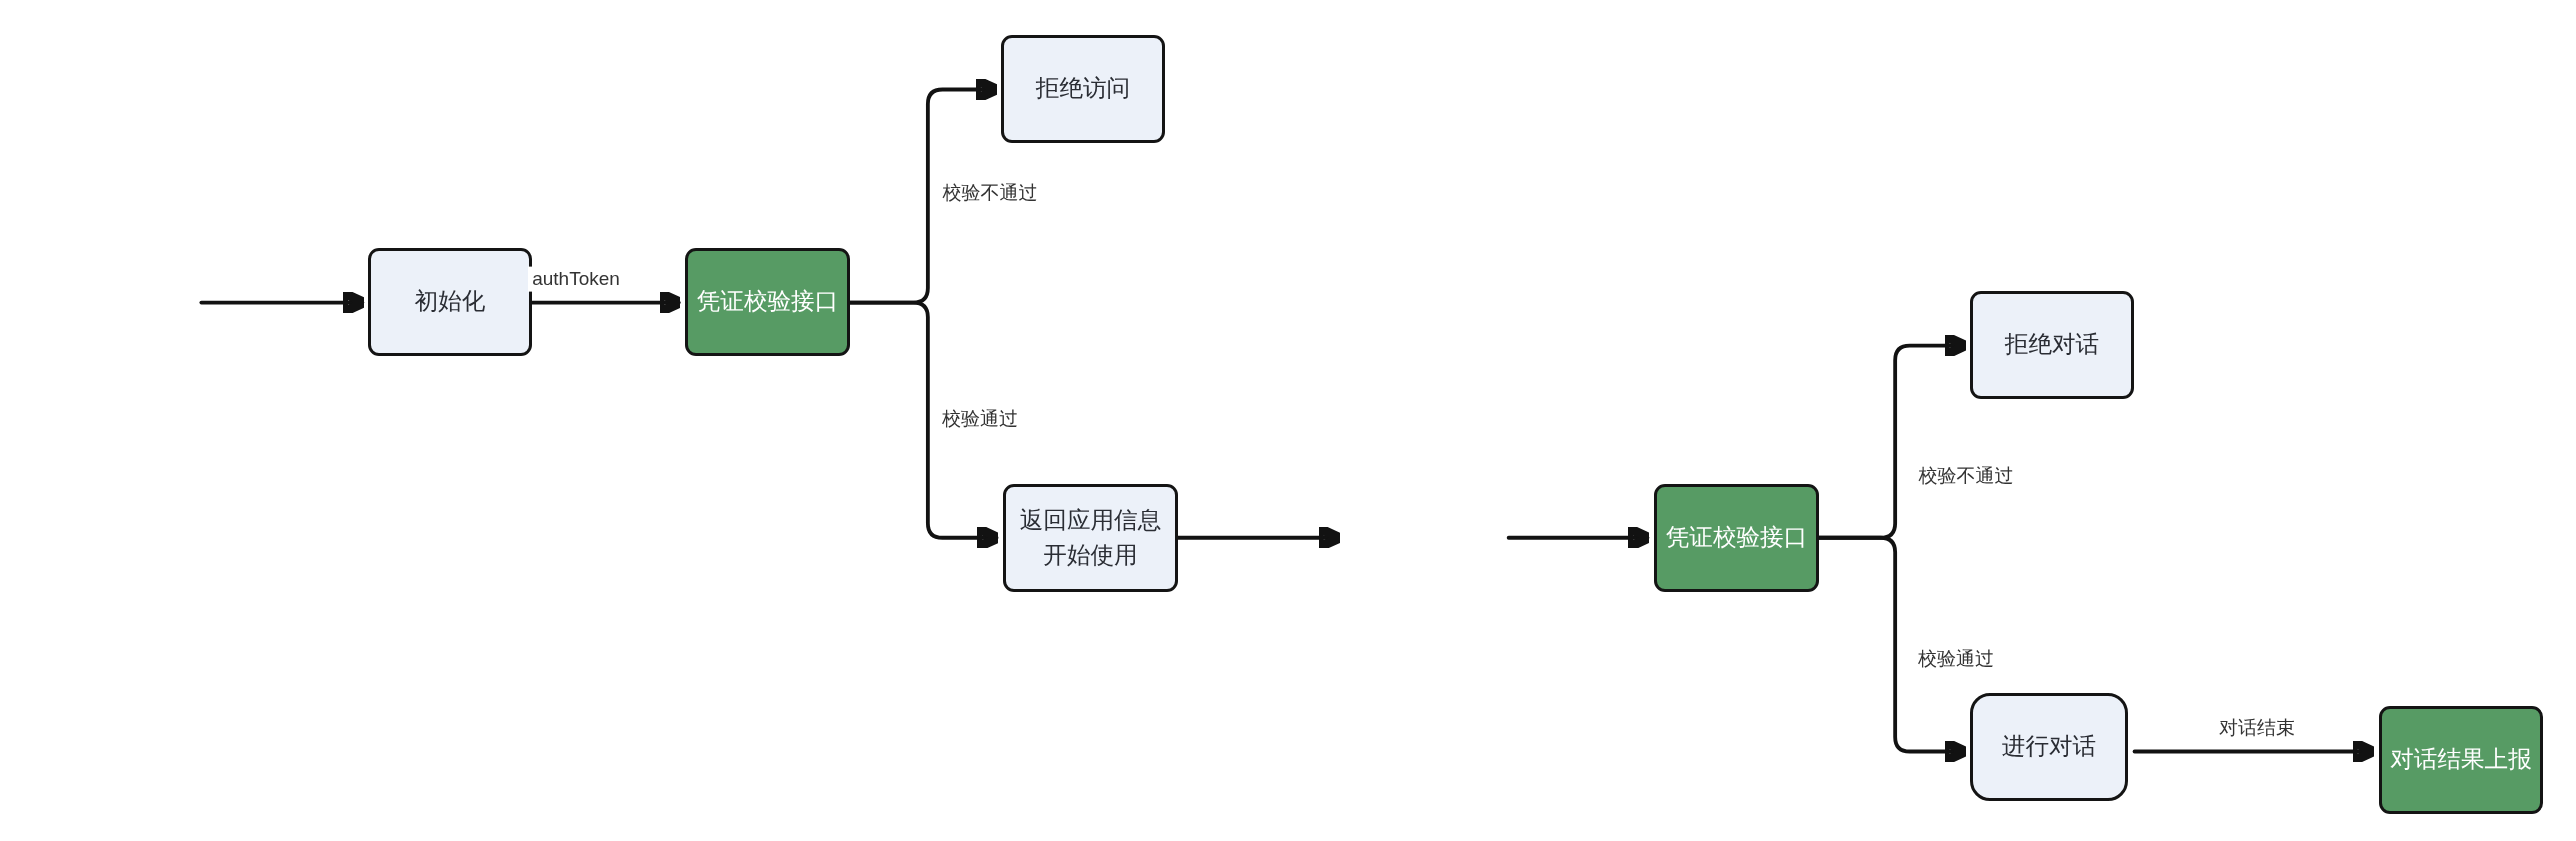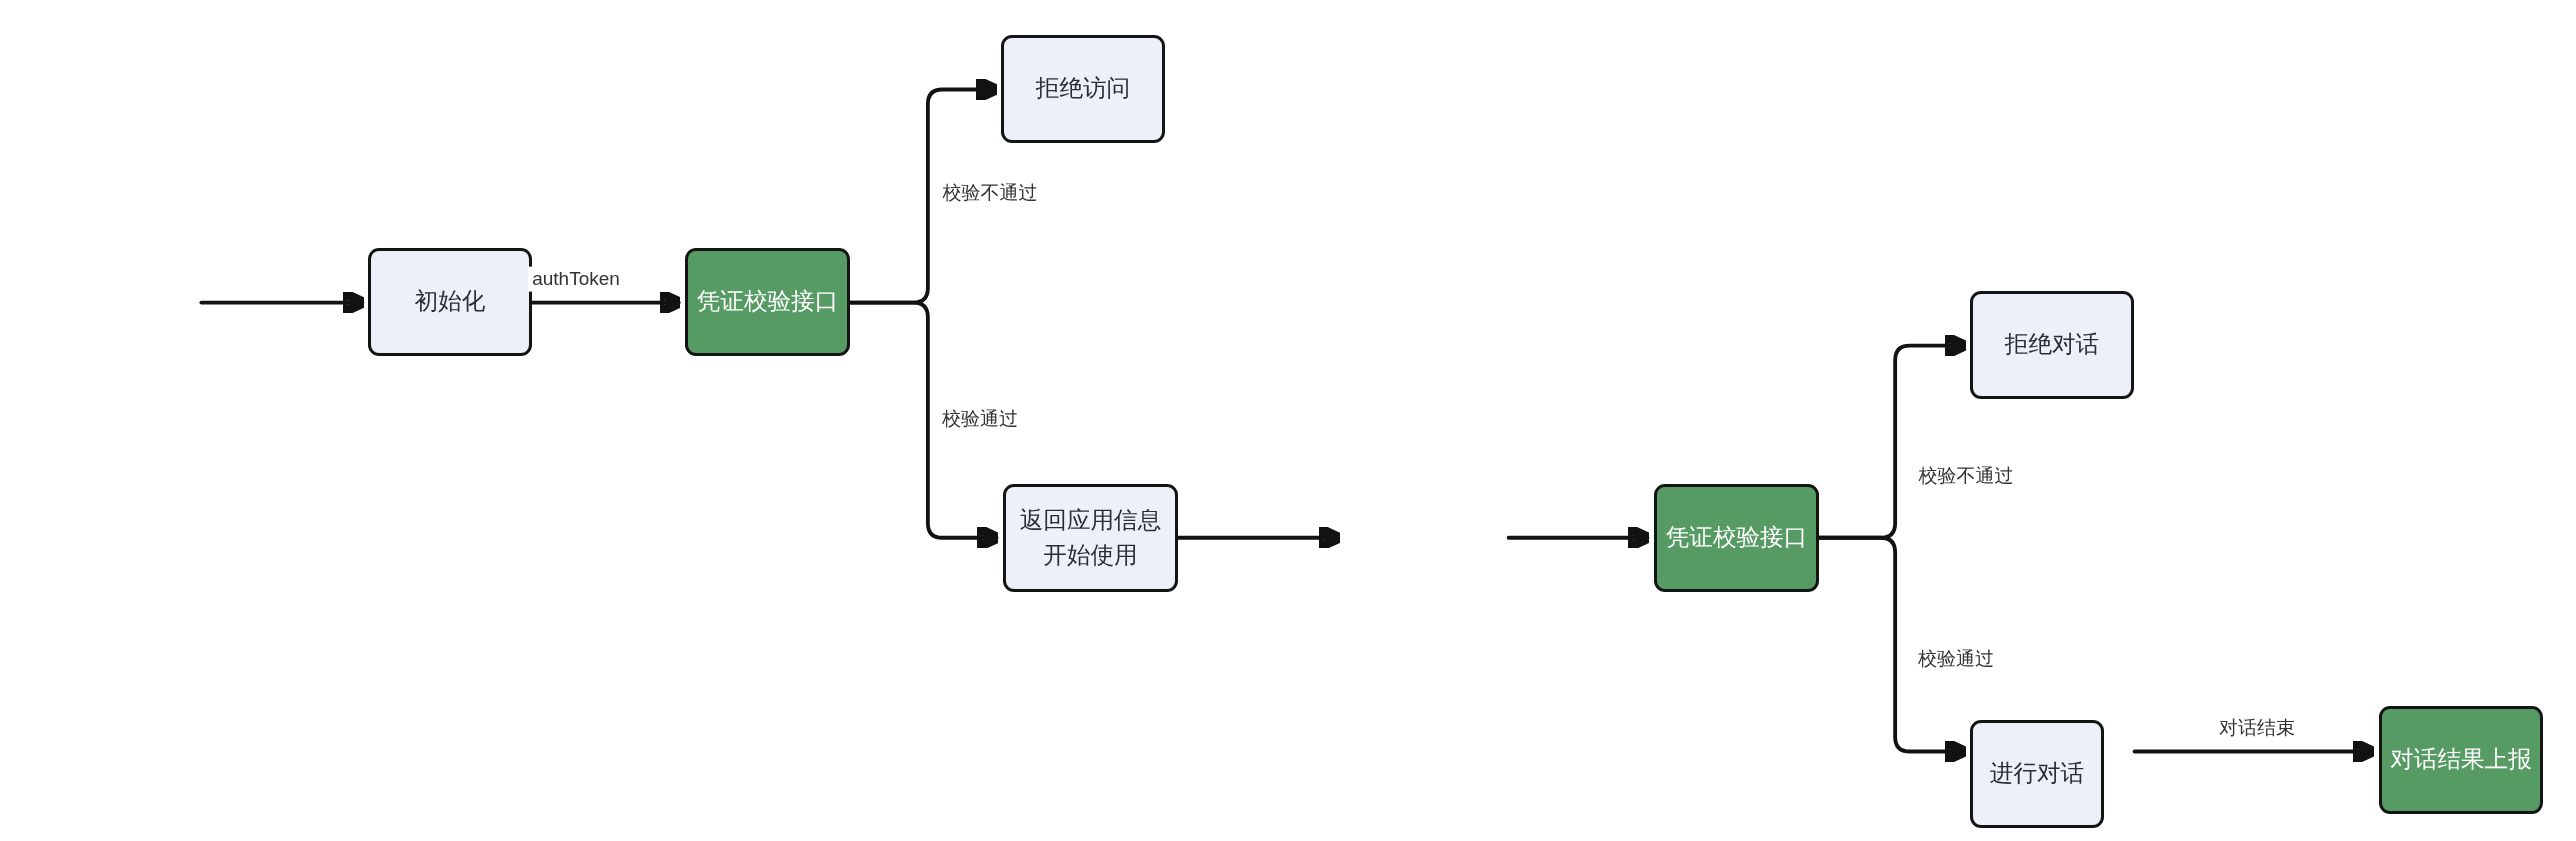--- a/index.html
+++ b/index.html
@@ -99,21 +99,21 @@
 
 
   <div class="node accent" style="left:1654px; top:484px; width:165px; height:108px;">
     <span>凭证校验接口</span>
   </div>
 
   <div class="node" style="left:1970px; top:291px; width:164px; height:108px;">
     <span>拒绝对话</span>
   </div>
 
-  <div class="node" style="left:1970px; top:720px; width:134px; height:108px;">
+  <div class="node" style="left:1970px; top:693px; width:158px; height:108px;border-radius:20px;">
     <span>进行对话</span>
   </div>
 
   <div class="node accent" style="left:2379px; top:697px; width:164px; height:108px;margin-top:9px;">
     <span>对话结果上报</span>
   </div>
 
   <div class="edge-label" style="left:576px; top:279px;">authToken</div>
 
   <div class="edge-label" style="left:990px; top:193px;">校验不通过</div>

